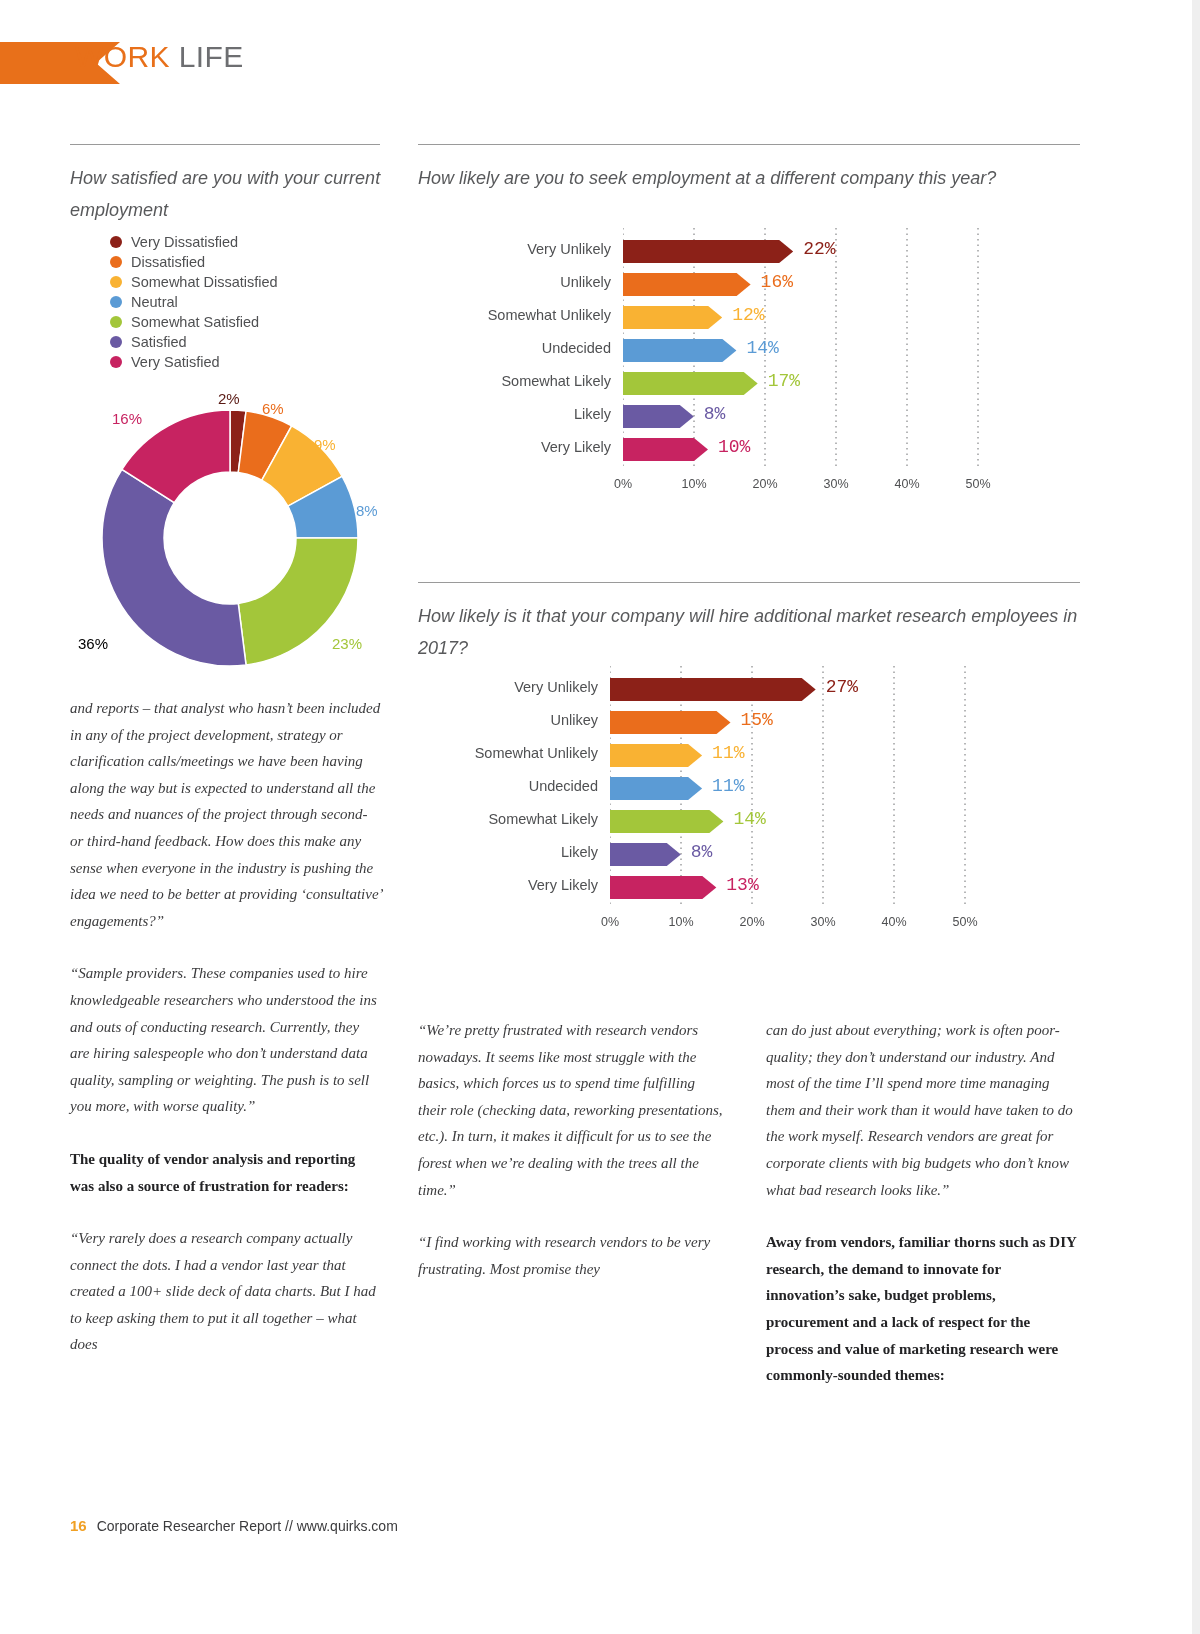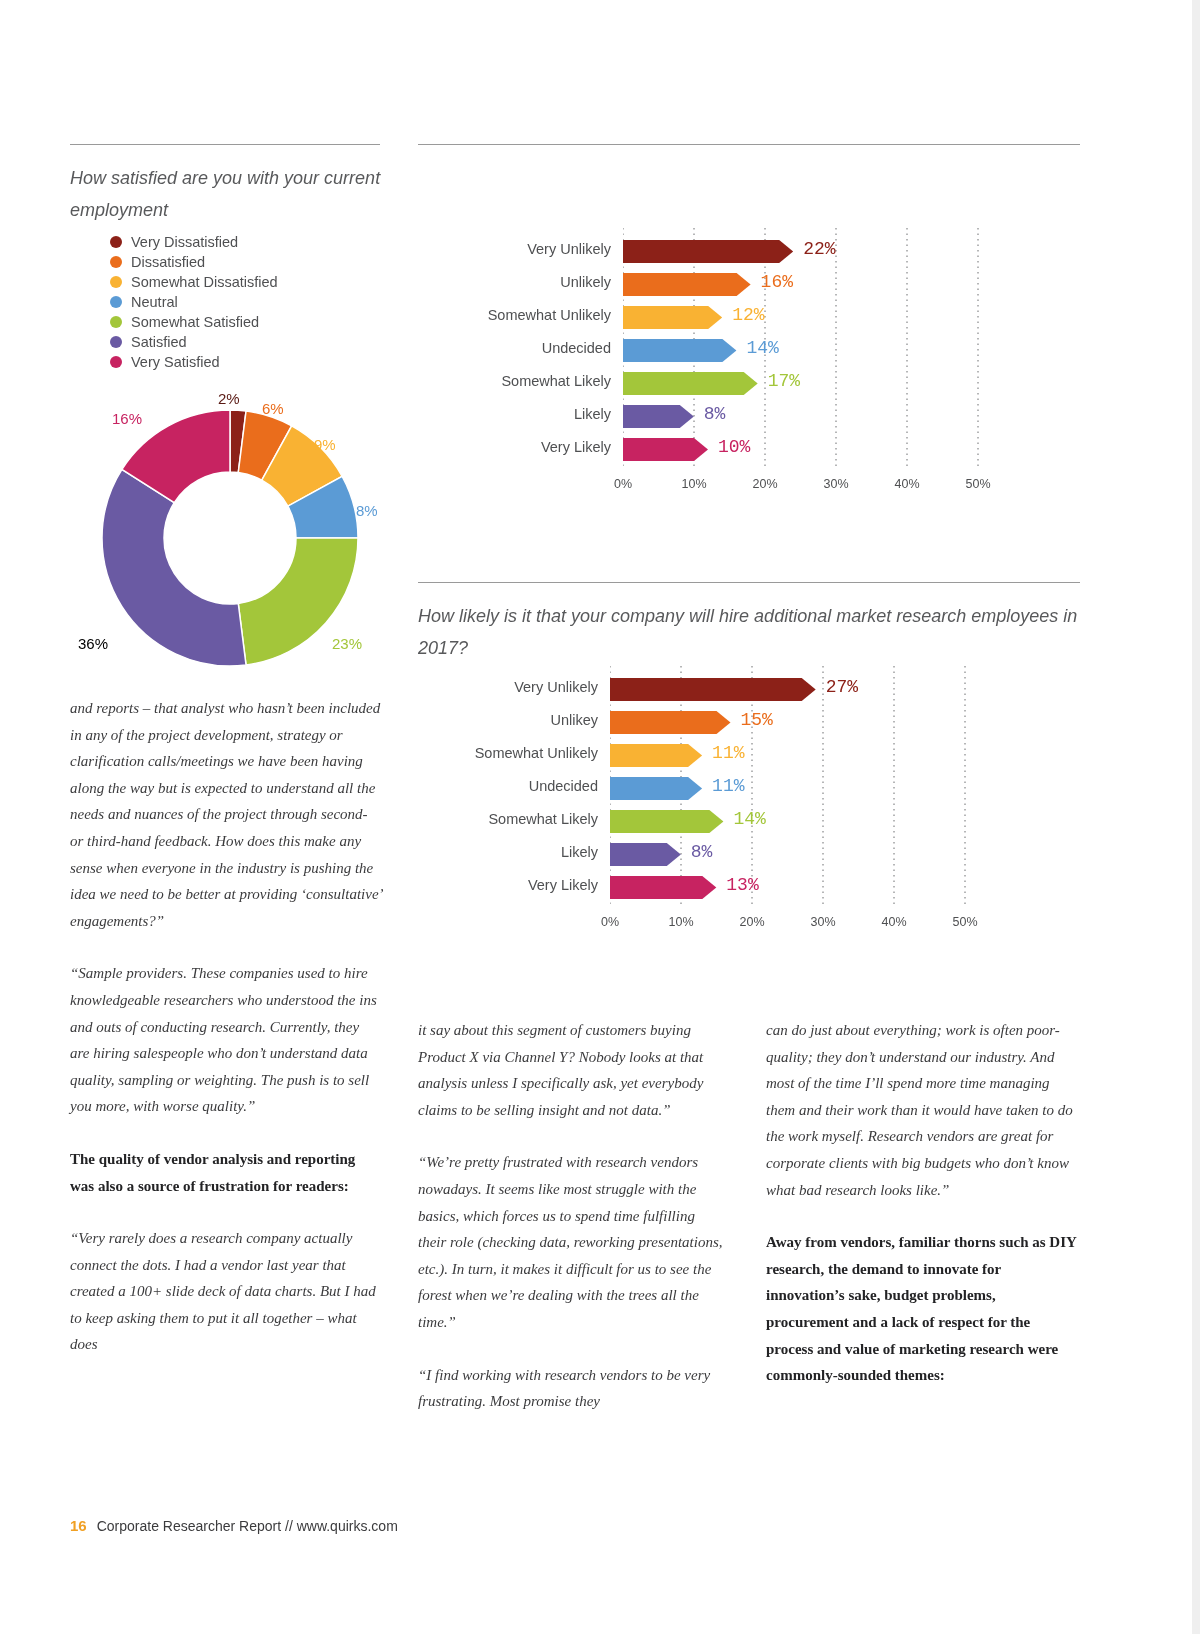--- a/index.html
+++ b/index.html
@@ -90,20 +90,26 @@
   .footer-page { color:#f0a024; font-size:15px; font-weight:700; font-family:"Liberation Sans", sans-serif; }
   .footer-text { color:#3b3b3d; font-size:14px; font-family:"Liberation Sans", sans-serif; }
 </style>
 </head>
 <body>
 
 <div class="page">
 
   <div class="right-edge-bar"></div>
 
+  <div class="header">
+    <div class="ribbon"></div>
+    <div class="header-title">
+      <span class="w">WORK</span><span>&nbsp;</span><span class="l">LIFE</span>
+    </div>
+  </div>
 
   <div class="rule" style="left:70px; top:144px; width:310px;"></div>
 
   <div class="panel-title" style="left:70px; top:162px; width:320px;">How satisfied are you with your current employment</div>
 
   <div class="legend">
     <div class="legend-row">
       <span class="legend-dot" style="background:#8c2118;"></span>
       <span class="legend-label">Very Dissatisfied</span>
     </div>
@@ -146,20 +152,21 @@
     <div class="donut-label" style="left:158px; top:0px;  color:#5a1a14;">2%</div>
     <div class="donut-label" style="left:202px; top:10px; color:#ea6d1c;">6%</div>
     <div class="donut-label" style="left:254px; top:46px; color:#f9b233;">9%</div>
     <div class="donut-label" style="left:296px; top:112px;color:#5b9bd5;">8%</div>
     <div class="donut-label" style="left:272px; top:245px;color:#a3c63a;">23%</div>
     <div class="donut-label" style="left:18px;  top:245px;color:#000000;">36%</div>
     <div class="donut-label" style="left:52px;  top:20px; color:#c72361;">16%</div>
   </div>
 
   <div class="rule" style="left:418px; top:144px; width:662px;"></div>
+  <div class="panel-title" style="left:418px; top:162px; width:670px;">How likely are you to seek employment at a different company this year?</div>
   <div class="chart" id="chart1" style="left:418px; top:228px; width:670px; height:270px;">
       <svg width="435" height="243" style="position: absolute; left: 205px; top: 0px;">
         <line x1="0" x2="0" y1="0" y2="241" stroke="#6d6e71" stroke-width="1" stroke-dasharray="1.5,4"></line>
         <line x1="71" x2="71" y1="0" y2="241" stroke="#6d6e71" stroke-width="1" stroke-dasharray="1.5,4"></line>
         <line x1="142" x2="142" y1="0" y2="241" stroke="#6d6e71" stroke-width="1" stroke-dasharray="1.5,4"></line>
         <line x1="213" x2="213" y1="0" y2="241" stroke="#6d6e71" stroke-width="1" stroke-dasharray="1.5,4"></line>
         <line x1="284" x2="284" y1="0" y2="241" stroke="#6d6e71" stroke-width="1" stroke-dasharray="1.5,4"></line>
         <line x1="355" x2="355" y1="0" y2="241" stroke="#6d6e71" stroke-width="1" stroke-dasharray="1.5,4"></line>
       </svg>
       <div class="bar-row" style="top: 6px; left: 0px; width: 100%;">
@@ -288,21 +295,20 @@
     </div>
 
   <div class="col" style="left:70px; top:695px; width:312px;">
     <p>and reports – that analyst who hasn’t been included in any of the project development, strategy or clarification calls/meetings we have been having along the way but is expected to understand all the needs and nuances of the project through second- or third-hand feedback. How does this make any sense when everyone in the industry is pushing the idea we need to be better at providing ‘consultative’ engagements?”</p>
     <p>“Sample providers. These companies used to hire knowledgeable researchers who understood the ins and outs of conducting research. Currently, they are hiring salespeople who don’t understand data quality, sampling or weighting. The push is to sell you more, with worse quality.”</p>
     <p class="bold">The quality of vendor analysis and reporting was also a source of frustration for readers:</p>
     <p>“Very rarely does a research company actually connect the dots. I had a vendor last year that created a 100+ slide deck of data charts. But I had to keep asking them to put it all together – what does</p>
   </div>
 
   <div class="col" style="left:418px; top:1017px; width:308px;">
-    <p>it say about this segment of customers buying Product X via Channel Y? Nobody looks at that analysis unless I specifically ask, yet everybody claims to be selling insight and not data.”</p>
     <p>“We’re pretty frustrated with research vendors nowadays. It seems like most struggle with the basics, which forces us to spend time fulfilling their role (checking data, reworking presentations, etc.). In turn, it makes it difficult for us to see the forest when we’re dealing with the trees all the time.”</p>
     <p>“I find working with research vendors to be very frustrating. Most promise they</p>
   </div>
 
   <div class="col" style="left:766px; top:1017px; width:314px;">
     <p>can do just about everything; work is often poor-quality; they don’t understand our industry. And most of the time I’ll spend more time managing them and their work than it would have taken to do the work myself. Research vendors are great for corporate clients with big budgets who don’t know what bad research looks like.”</p>
     <p class="bold">Away from vendors, familiar thorns such as DIY research, the demand to innovate for innovation’s sake, budget problems, procurement and a lack of respect for the process and value of marketing research were commonly-sounded themes:</p>
   </div>
 
   <div class="footer">

